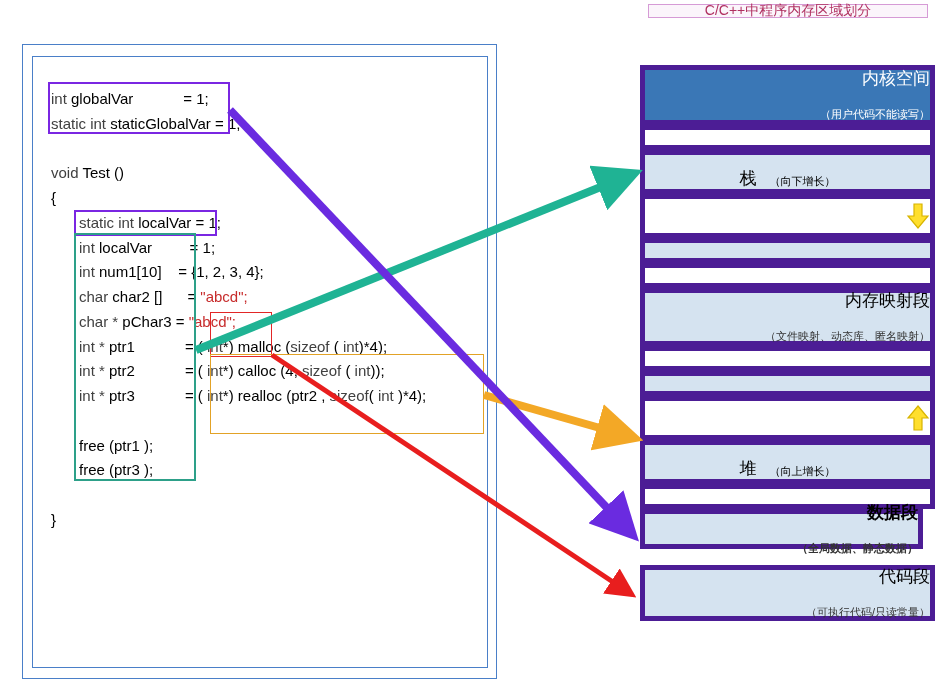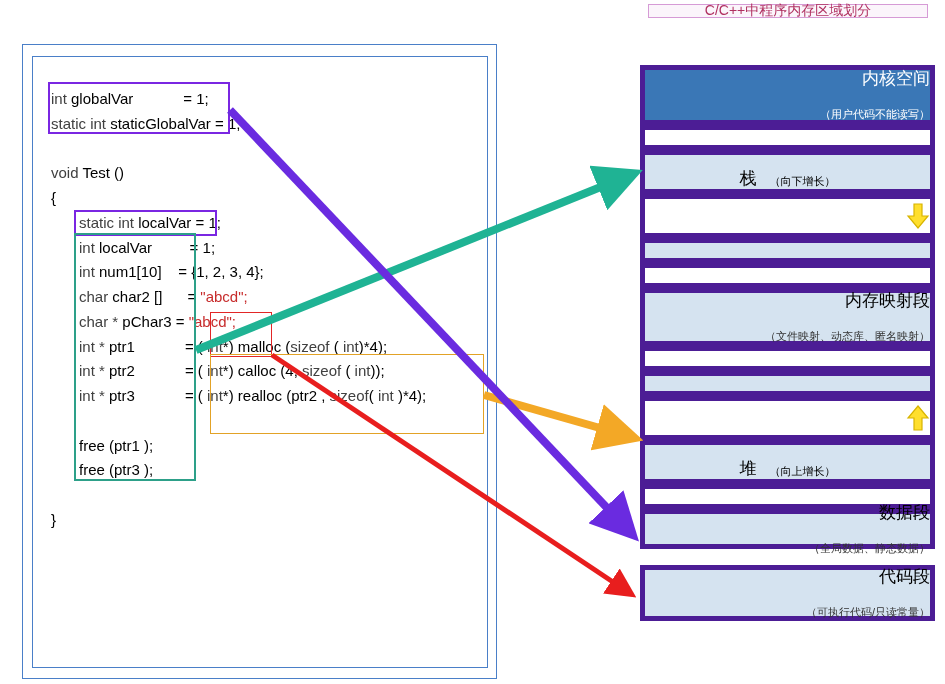--- a/index.html
+++ b/index.html
@@ -161,21 +161,21 @@
   <div class="mblock mb-white" style="position:absolute; top:396px; height:44px; left:0; right:0;">
     <svg class="yel-arrow" viewBox="0 0 24 28">
       <path d="M12 2 L22 14 H16 V26 H8 V14 H2 Z" fill="#ffdf2d" stroke="#d8b400" stroke-width="1.2"></path>
     </svg>
   </div>
   <div class="mblock mb-light" style="position:absolute; top:440px; height:44px; left:0; right:0; flex-direction:row;">
     <span class="t1">堆</span>
       <span class="inline-sub">（向上增长）</span>
   </div>
   <div class="mblock mb-white" style="position:absolute; top:484px; height:25px; left:0; right:0;"></div>
-  <div class="mblock mb-light" style="position:absolute; top:509px; height:40px; left:0; right:0;">
+  <div class="mblock mb-light" style="position:absolute; top:509px; height:40px; left:0; right:12px;font-weight:bold;">
     <div class="t1">数据段</div>
     <div class="t2">（全局数据、静态数据）</div>
   </div>
   <div class="mblock mb-light" style="position:absolute; top:565px; height:56px; left:0; right:0;">
     <div class="t1">代码段</div>
     <div class="t2">（可执行代码/只读常量）</div>
   </div>
 </div>
 
 <svg class="arrows">

